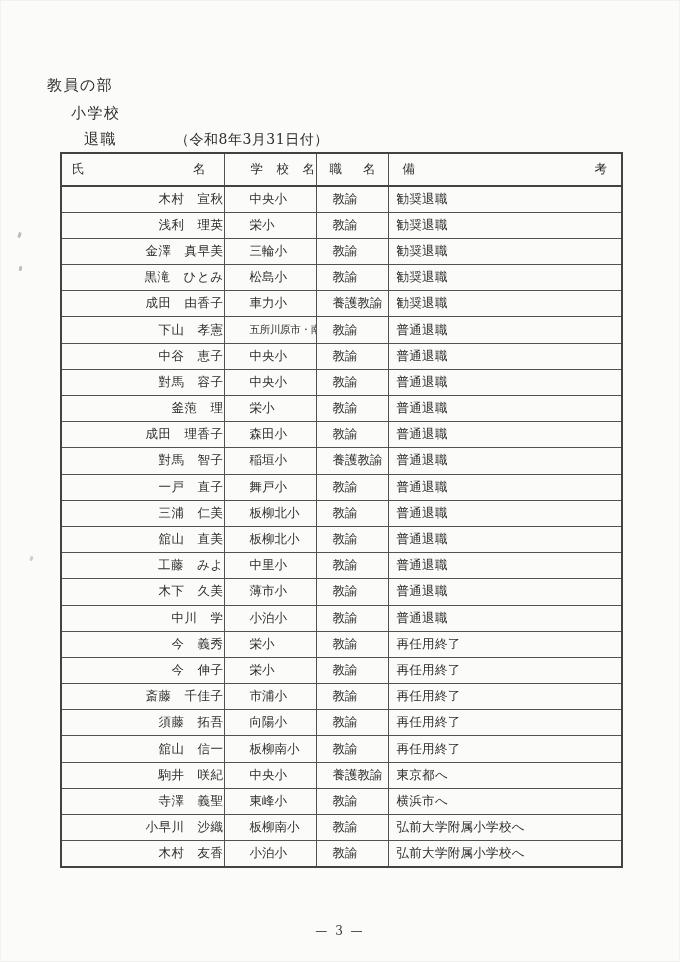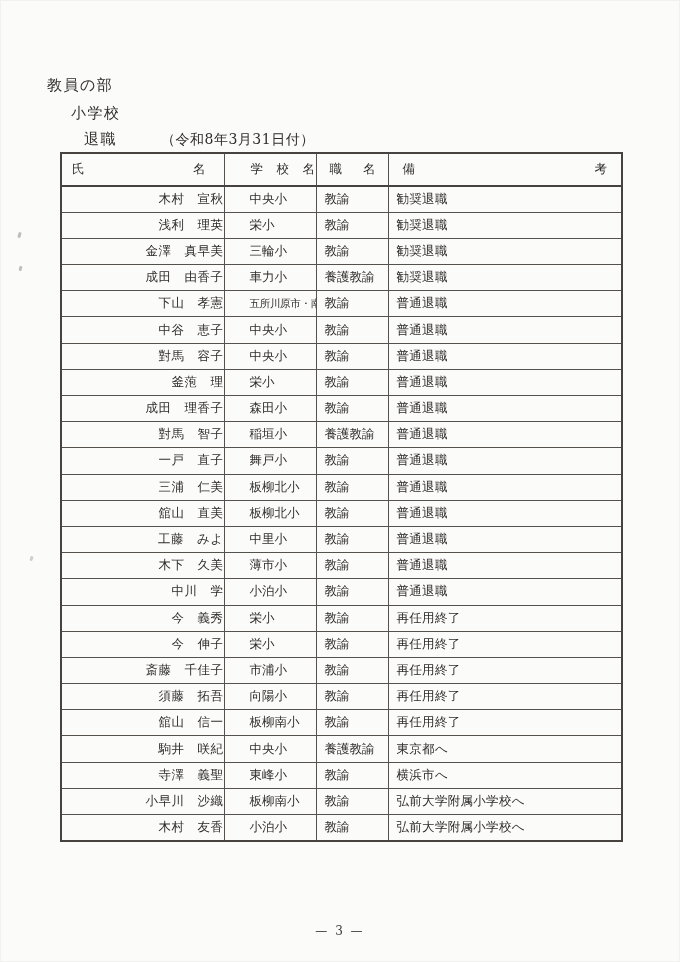--- a/index.html
+++ b/index.html
@@ -25,21 +25,21 @@
   .doc-title {
     position: absolute;
     font-size: 15px;
     letter-spacing: 1.5px;
     white-space: nowrap;
   }
   .title-section    { left: 47px; top: 76px; }
   .title-subsection { left: 71px; top: 104px; }
   .title-category-row { left: 84px; top: 130px; }
   .title-category-row .date-note {
-    margin-left: 44px;
+    margin-left: 58px;
     font-size: 14px;
     letter-spacing: 0.5px;
   }
   table.roster {
     position: absolute;
     left: 60px;
     top: 152px;
     width: 561px;
     border-collapse: collapse;
     table-layout: fixed;
@@ -65,21 +65,21 @@
     display: flex;
     justify-content: space-between;
     align-items: center;
   }
   .spread-name    { padding: 0 18px 0 10px; }
   .spread-title   { padding: 0 12px 0 13px; }
   .spread-remarks { padding: 0 14px 0 14px; }
   th.h-school { text-align: right; letter-spacing: 0.5px; }
   td.cell-name    { padding-left: 9px;  letter-spacing: 0.5px; text-align: right; }
   td.cell-school  { padding-left: 25px; }
-  td.cell-title   { padding-left: 8px; }
+  td.cell-title   { padding-left: 16px; }
   td.cell-remarks { padding-left: 8px; letter-spacing: 0.3px; }
   td.shrink { font-size: 10.6px; letter-spacing: -0.4px; }
   .footer-page-number {
     position: absolute;
     left: 0;
     top: 924px;
     width: 680px;
     text-align: center;
     font-size: 12px;
     letter-spacing: 2px;
@@ -151,20 +151,26 @@
           <td class="cell-title">教諭</td>
           <td class="cell-remarks">勧奨退職</td>
         </tr>
         <tr>
           <td class="cell-name">金澤　真早美</td>
           <td class="cell-school">三輪小</td>
           <td class="cell-title">教諭</td>
           <td class="cell-remarks">勧奨退職</td>
         </tr>
         <tr>
+          <td class="cell-name">黒滝　ひとみ</td>
+          <td class="cell-school">松島小</td>
+          <td class="cell-title">教諭</td>
+          <td class="cell-remarks">勧奨退職</td>
+        </tr>
+        <tr>
           <td class="cell-name">成田　由香子</td>
           <td class="cell-school">車力小</td>
           <td class="cell-title">養護教諭</td>
           <td class="cell-remarks">勧奨退職</td>
         </tr>
         <tr>
           <td class="cell-name">下山　孝憲</td>
           <td class="cell-school shrink">五所川原市・南小</td>
           <td class="cell-title">教諭</td>
           <td class="cell-remarks">普通退職</td>

